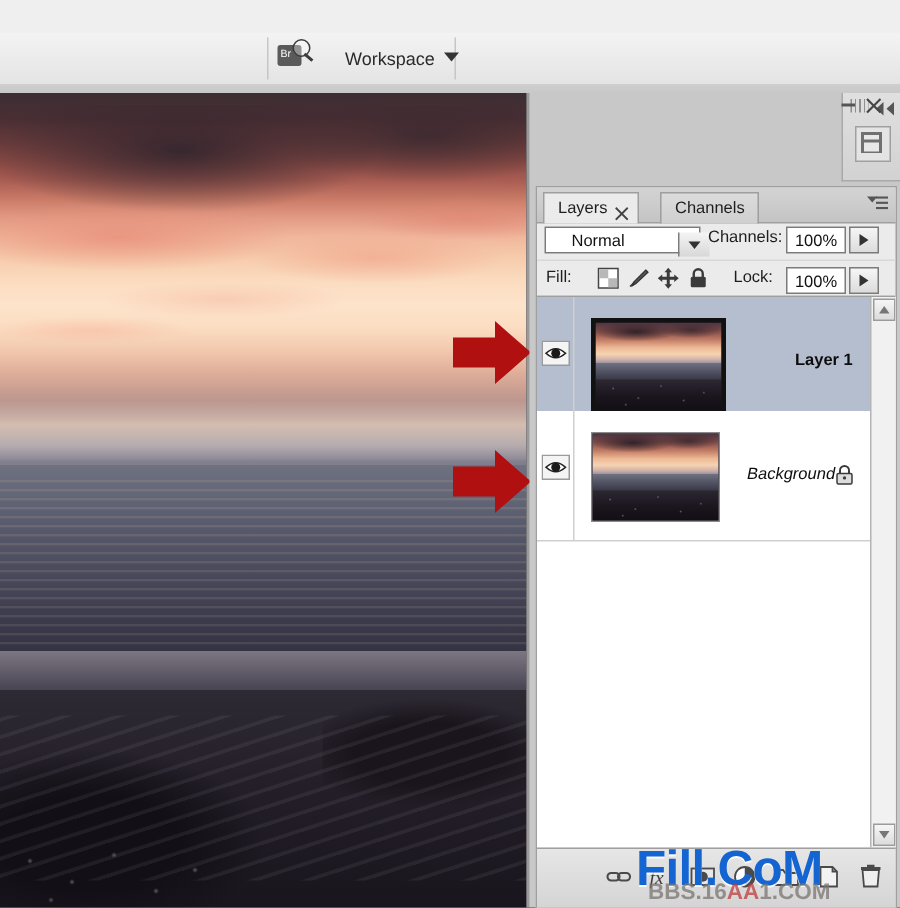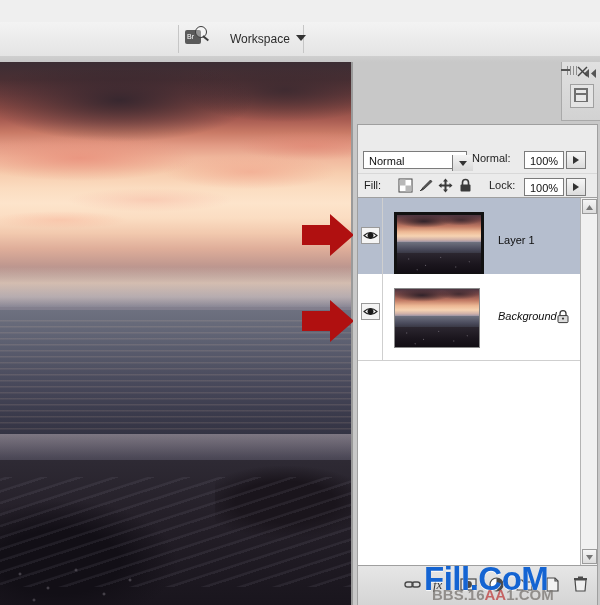--- a/index.html
+++ b/index.html
@@ -121,21 +121,21 @@
   .tab{position:absolute;top:3px;height:20px;line-height:20px;font-size:11px;color:#1e1e1e;
     padding:0 9px;border:1px solid #9f9f9f;border-bottom:none;cursor:pointer;white-space:nowrap;}
   #tab-layers{left:4px;background:#ebebeb;padding-right:20px;}
   #tab-layers-close{position:absolute;right:6px;top:5px;width:9px;height:9px;cursor:pointer;}
   #tab-channels{left:82px;background:linear-gradient(#dcdcdc,#cfcfcf);}
   #panel-menu-btn{position:absolute;left:219px;top:4px;width:16px;height:15px;cursor:pointer;}
 
   #blend-row{position:absolute;left:0;top:24px;width:239px;height:23px;}
   #blend-select{position:absolute;left:5px;top:2px;width:104px;height:18px;
     background:#fff;border:1px solid #7b7b7b;font-size:11px;color:#111;
-    line-height:18px;padding-left:5px;cursor:pointer;box-sizing:border-box;}
+    line-height:18px;padding-left:17px;cursor:pointer;box-sizing:border-box;}
   #blend-caret{position:absolute;left:88px;top:3px;width:20px;height:16px;
     background:linear-gradient(#f4f4f4,#d8d8d8);border-left:1px solid #7b7b7b;cursor:pointer;}
   #opacity-label{position:absolute;left:114px;top:3px;font-size:11px;color:#1e1e1e;}
   #opacity-field{position:absolute;left:166px;top:2px;width:40px;height:18px;background:#fff;
     border:1px solid #7b7b7b;font-size:11px;color:#111;line-height:18px;text-align:center;
     box-sizing:border-box;cursor:text;}
   #opacity-arrow{position:absolute;left:208px;top:2px;width:20px;height:18px;
     background:linear-gradient(#f6f6f6,#dcdcdc);border:1px solid #7b7b7b;cursor:pointer;
     box-sizing:border-box;}
 
@@ -182,21 +182,21 @@
   .thumb-speck{position:absolute;left:0;top:66%;width:100%;height:34%;opacity:.5;
     background:
       radial-gradient(circle 1px at 14% 30%,#b0a9b4,transparent),
       radial-gradient(circle 1px at 34% 62%,#b0a9b4,transparent),
       radial-gradient(circle 1px at 52% 22%,#a49da8,transparent),
       radial-gradient(circle 1px at 70% 70%,#b0a9b4,transparent),
       radial-gradient(circle 1px at 86% 44%,#a49da8,transparent),
       radial-gradient(circle 1px at 24% 84%,#b0a9b4,transparent);}
   .layer-name{position:absolute;left:140px;top:36px;font-size:11px;color:#0d0d0d;
     white-space:nowrap;}
-  #layer-name-0{font-weight:normal;}
+  #layer-name-0{font-weight:bold;margin-left:32px;}
   #layer-name-1{font-style:italic;}
   #bg-lock-icon{position:absolute;left:198px;top:35px;width:14px;height:15px;}
 
   #vscroll{position:absolute;left:222px;top:0;width:17px;height:367px;background:#f1f1f1;
     border-left:1px solid #b4b4b4;}
   .scroll-btn{position:absolute;left:1px;width:15px;height:15px;
     background:linear-gradient(#f6f6f6,#dcdcdc);border:1px solid #9b9b9b;cursor:pointer;
     box-sizing:border-box;}
   #scroll-up{top:1px;}
   #scroll-down{bottom:1px;}
@@ -294,31 +294,53 @@
     <div id="panel-winbtns">
       <div id="btn-min"></div>
       <div id="btn-close">
         <svg width="11" height="11" viewBox="0 0 11 11">
           <line x1="1" y1="1" x2="10" y2="10" stroke="#444" stroke-width="1.4"></line>
           <line x1="10" y1="1" x2="1" y2="10" stroke="#444" stroke-width="1.4"></line>
         </svg>
       </div>
     </div>
 
+    <div id="tab-strip">
+      <div class="tab" id="tab-layers">
+        <span>Layers</span>
+        <span id="tab-layers-close">
+          <svg width="9" height="9" viewBox="0 0 9 9">
+            <line x1="0.5" y1="0.5" x2="8.5" y2="8.5" stroke="#444" stroke-width="1.2"></line>
+            <line x1="8.5" y1="0.5" x2="0.5" y2="8.5" stroke="#444" stroke-width="1.2"></line>
+          </svg>
+        </span>
+      </div>
+      <div class="tab" id="tab-channels">
+        <span>Channels</span>
+      </div>
+      <div id="panel-menu-btn">
+        <svg width="16" height="15" viewBox="0 0 16 15">
+          <polygon points="1,2 8,2 4.5,6" fill="#555"></polygon>
+          <rect x="7" y="2" width="8" height="1.4" fill="#555"></rect>
+          <rect x="7" y="5.5" width="8" height="1.4" fill="#555"></rect>
+          <rect x="7" y="9" width="8" height="1.4" fill="#555"></rect>
+        </svg>
+      </div>
+    </div>
 
     <div id="blend-row">
       <div id="blend-select">
         <span>Normal</span>
         <span id="blend-caret">
           <svg width="20" height="16" viewBox="0 0 20 16">
             <polygon points="6,6 14,6 10,11" fill="#333"></polygon>
           </svg>
         </span>
       </div>
-      <div id="opacity-label">Normal:</div>
+      <div id="opacity-label">Channels:</div>
       <div id="opacity-field">100%</div>
       <div id="opacity-arrow">
         <svg width="18" height="16" viewBox="0 0 18 16">
           <polygon points="6,4 12,8 6,12" fill="#333"></polygon>
         </svg>
       </div>
     </div>
 
     <div id="lock-row">
       <div id="lock-label">Fill:</div>

